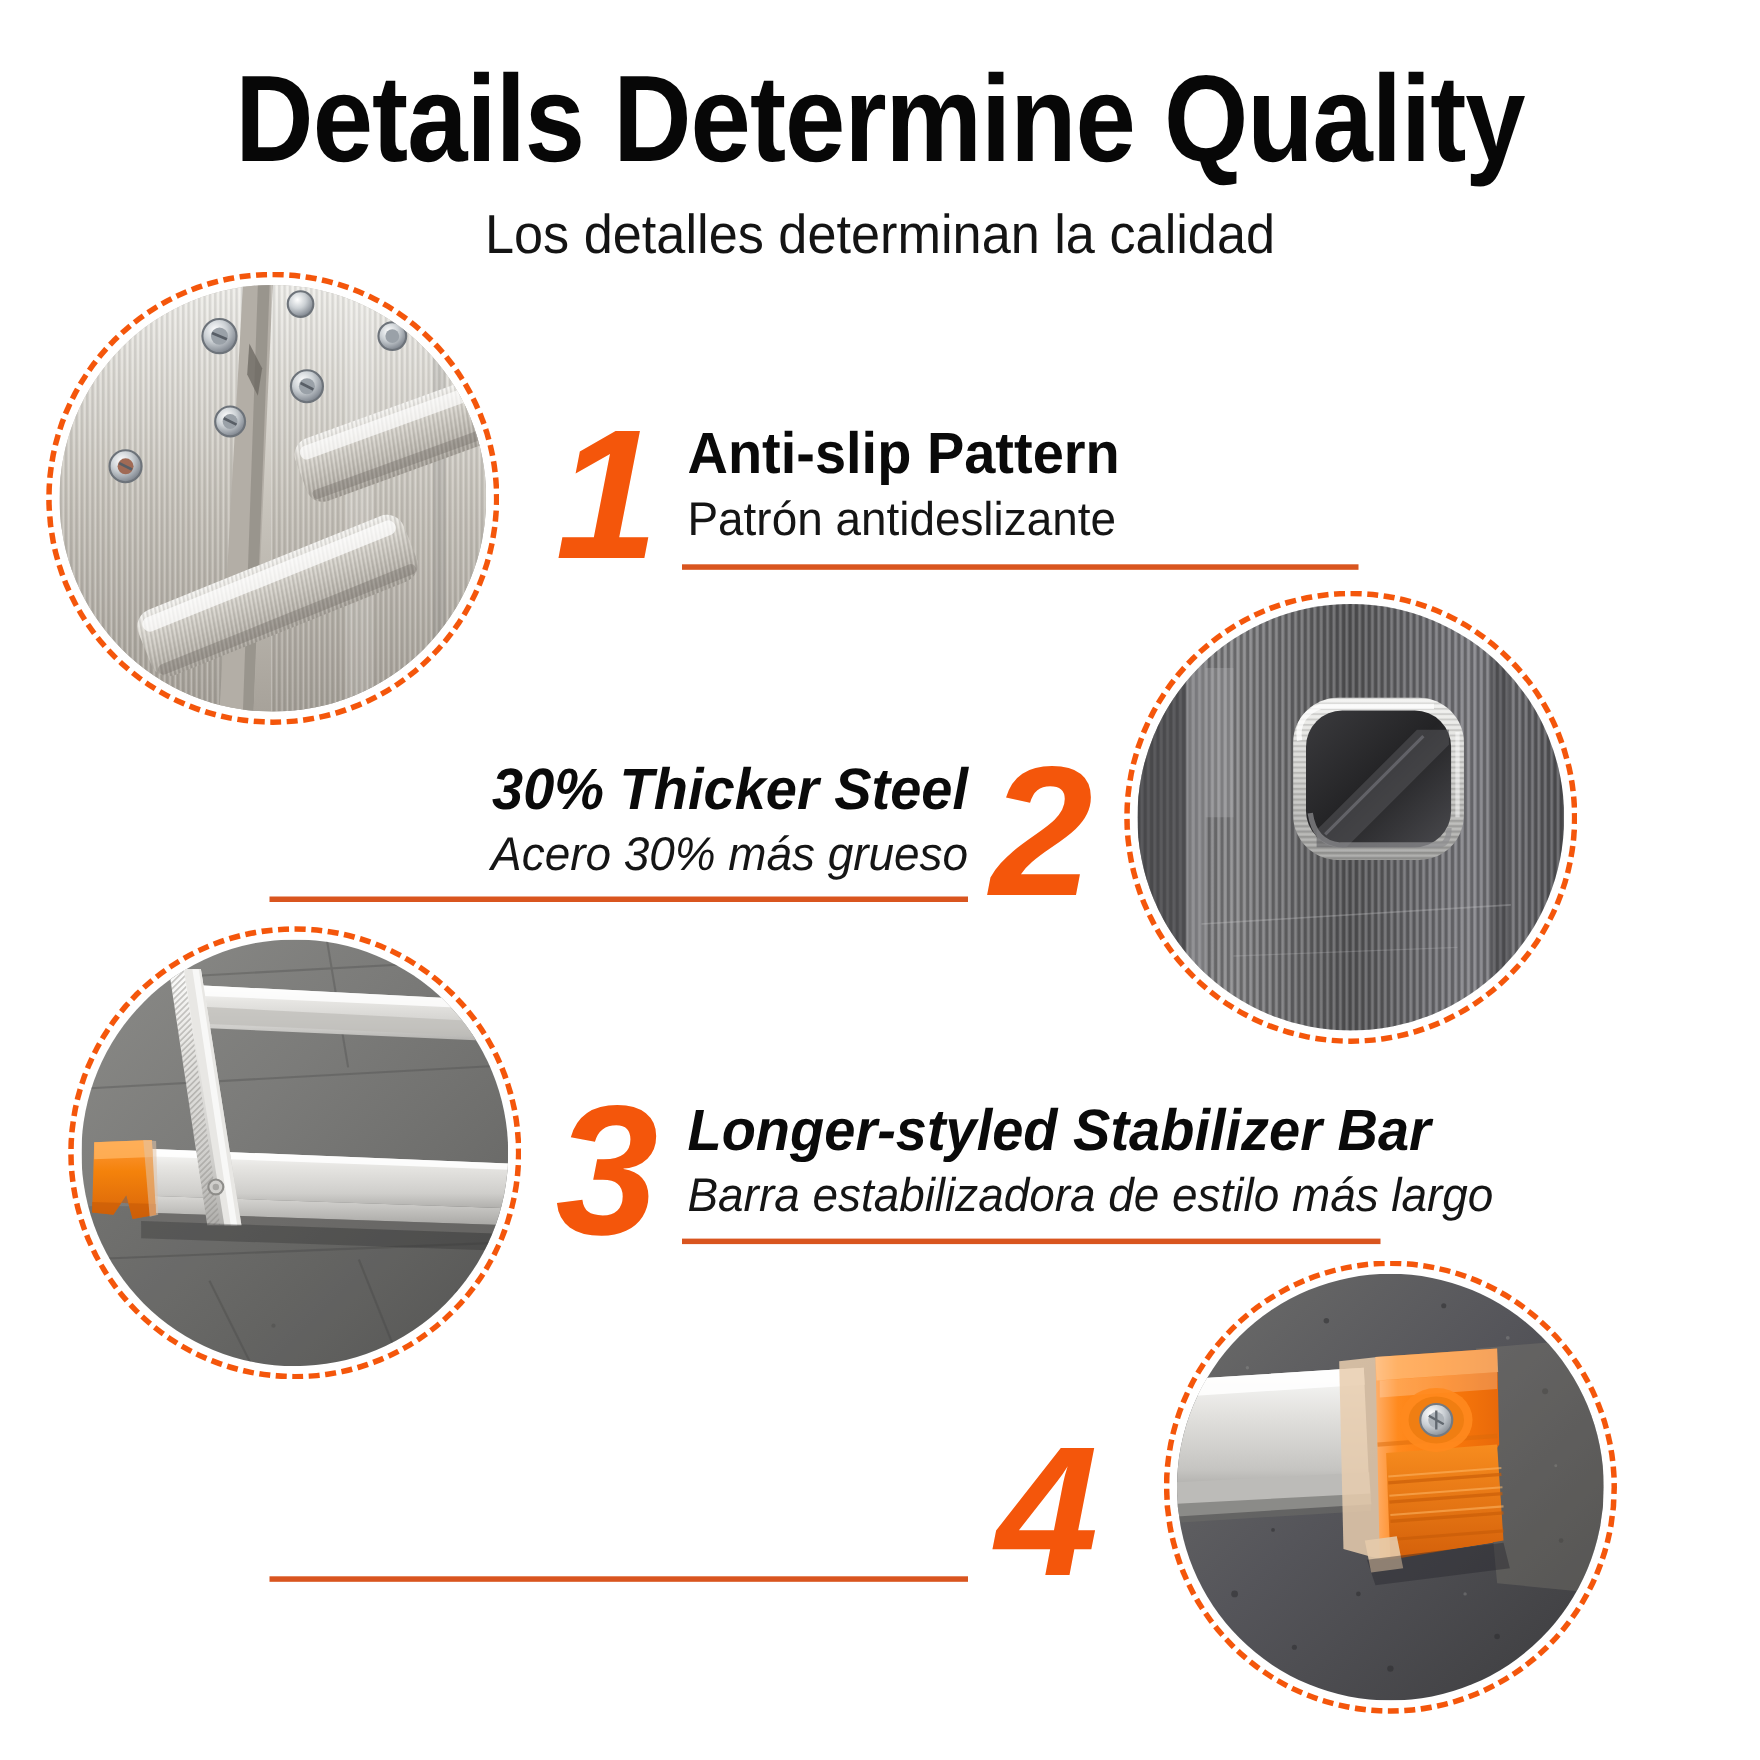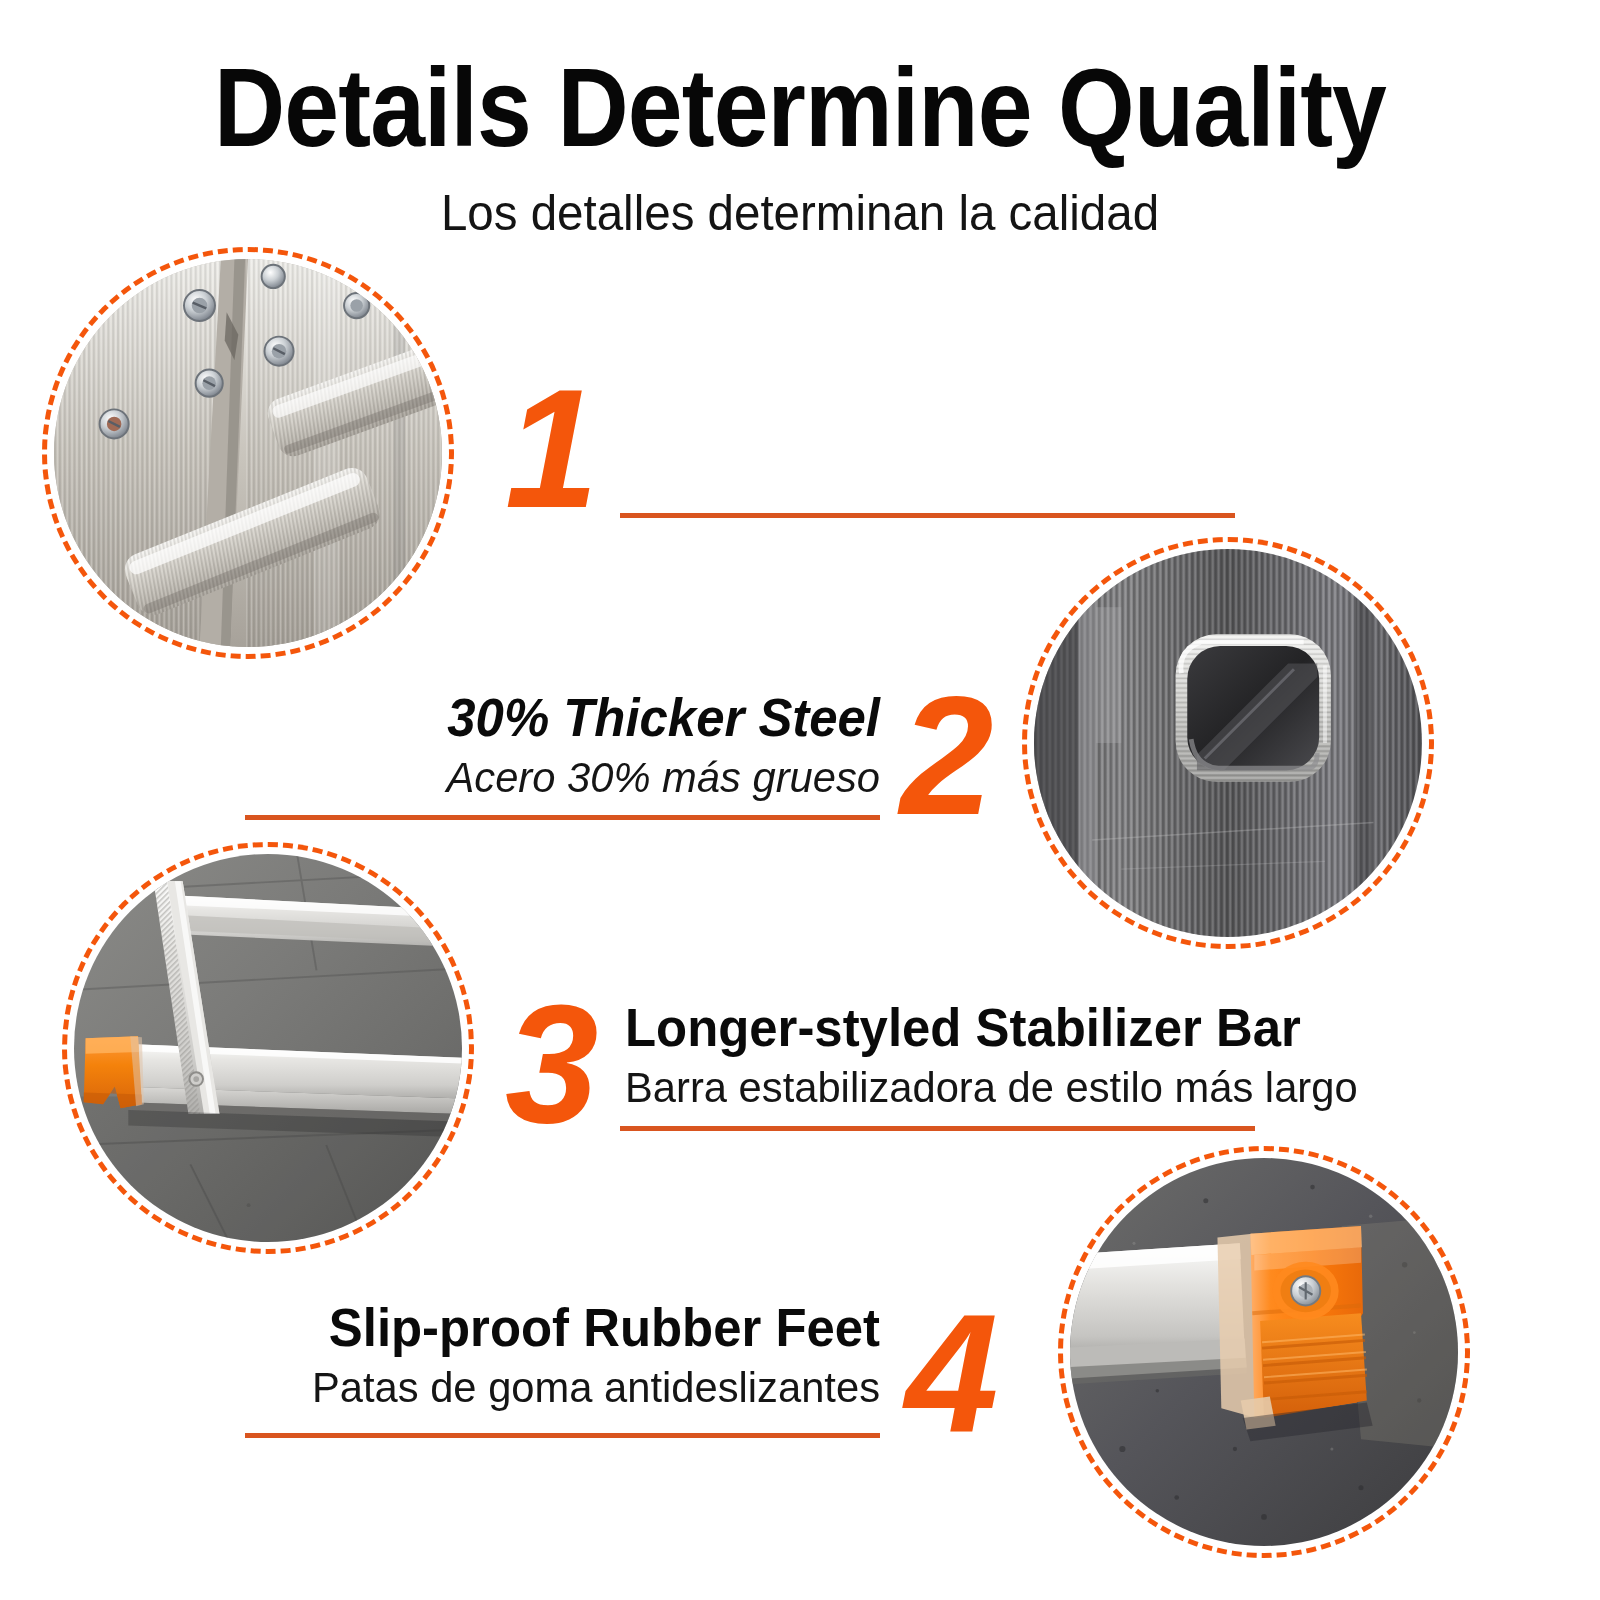--- a/index.html
+++ b/index.html
@@ -187,20 +187,24 @@
           <circle cx="226" cy="18" r="12" fill="url(#screw)" stroke="#6d737a" stroke-width="2"></circle>
         </g>
 
         <path d="M178 55 L190 78 L186 104 L176 84 Z" fill="#6b6760" opacity=".75"></path>
       </svg>
     </div>
   </div>
 
   <div class="feature" style="left:0; top:0; width:1600px; height:1600px; pointer-events:none;">
     <div class="num" style="left:505px; top:365px;">1</div>
+    <div class="ftxt left" style="left:625px; top:385px;">
+      <div class="ftitle">Anti-slip Pattern</div>
+      <div class="fsub">Patrón antideslizante</div>
+    </div>
     <div class="rule" style="left:620px; top:513px; width:615px;"></div>
   </div>
 
   <div class="photo" style="left:1022px; top:537px; width:412px; height:412px;">
     <div class="photo-inner">
       <svg class="photo-svg" viewBox="0 0 400 400" preserveAspectRatio="xMidYMid slice">
         <defs>
           <linearGradient id="gsteel" x1="0" y1="0" x2="1" y2="0">
             <stop offset="0" stop-color="#6f6f71"></stop>
               <stop offset=".22" stop-color="#8b8b8d"></stop>
@@ -349,21 +353,21 @@
           <polygon points="58,188 70,189 72,258 64,260" fill="#e0c3a8" opacity=".55"></polygon>
         </g>
 
         <polygon points="56,264 400,276 400,292 56,280" fill="#303030" opacity=".35"></polygon>
       </svg>
     </div>
   </div>
 
   <div class="feature" style="left:0; top:0; width:1600px; height:1600px; pointer-events:none;">
     <div class="num" style="left:505px; top:980px;">3</div>
-    <div class="ftxt left" style="left:625px; top:1000px;">
+    <div class="ftxt left" style="left:625px; top:1000px;font-style:italic;">
       <div class="ftitle">Longer-styled Stabilizer Bar</div>
       <div class="fsub">Barra estabilizadora de estilo más largo</div>
     </div>
     <div class="rule" style="left:620px; top:1126px; width:635px;"></div>
   </div>
 
   <div class="photo" style="left:1058px; top:1146px; width:412px; height:412px;">
     <div class="photo-inner">
       <svg class="photo-svg" viewBox="0 0 400 400" preserveAspectRatio="xMidYMid slice">
         <defs>
@@ -466,20 +470,16 @@
           <polygon points="176,250 206,246 212,276 182,280" fill="#e6cbab" opacity=".9"></polygon>
         </g>
 
         <polygon points="178,268 306,252 312,276 186,292" fill="#24242a" opacity=".4"></polygon>
       </svg>
     </div>
   </div>
 
   <div class="feature" style="left:0; top:0; width:1600px; height:1600px; pointer-events:none;">
     <div class="num" style="left:905px; top:1290px;">4</div>
-    <div class="ftxt right" style="left:210px; top:1300px; width:670px;">
-      <div class="ftitle">Slip-proof Rubber Feet</div>
-      <div class="fsub">Patas de goma antideslizantes</div>
-    </div>
     <div class="rule" style="left:245px; top:1433px; width:635px;"></div>
   </div>
 
 </div>
 
 </body></html>

